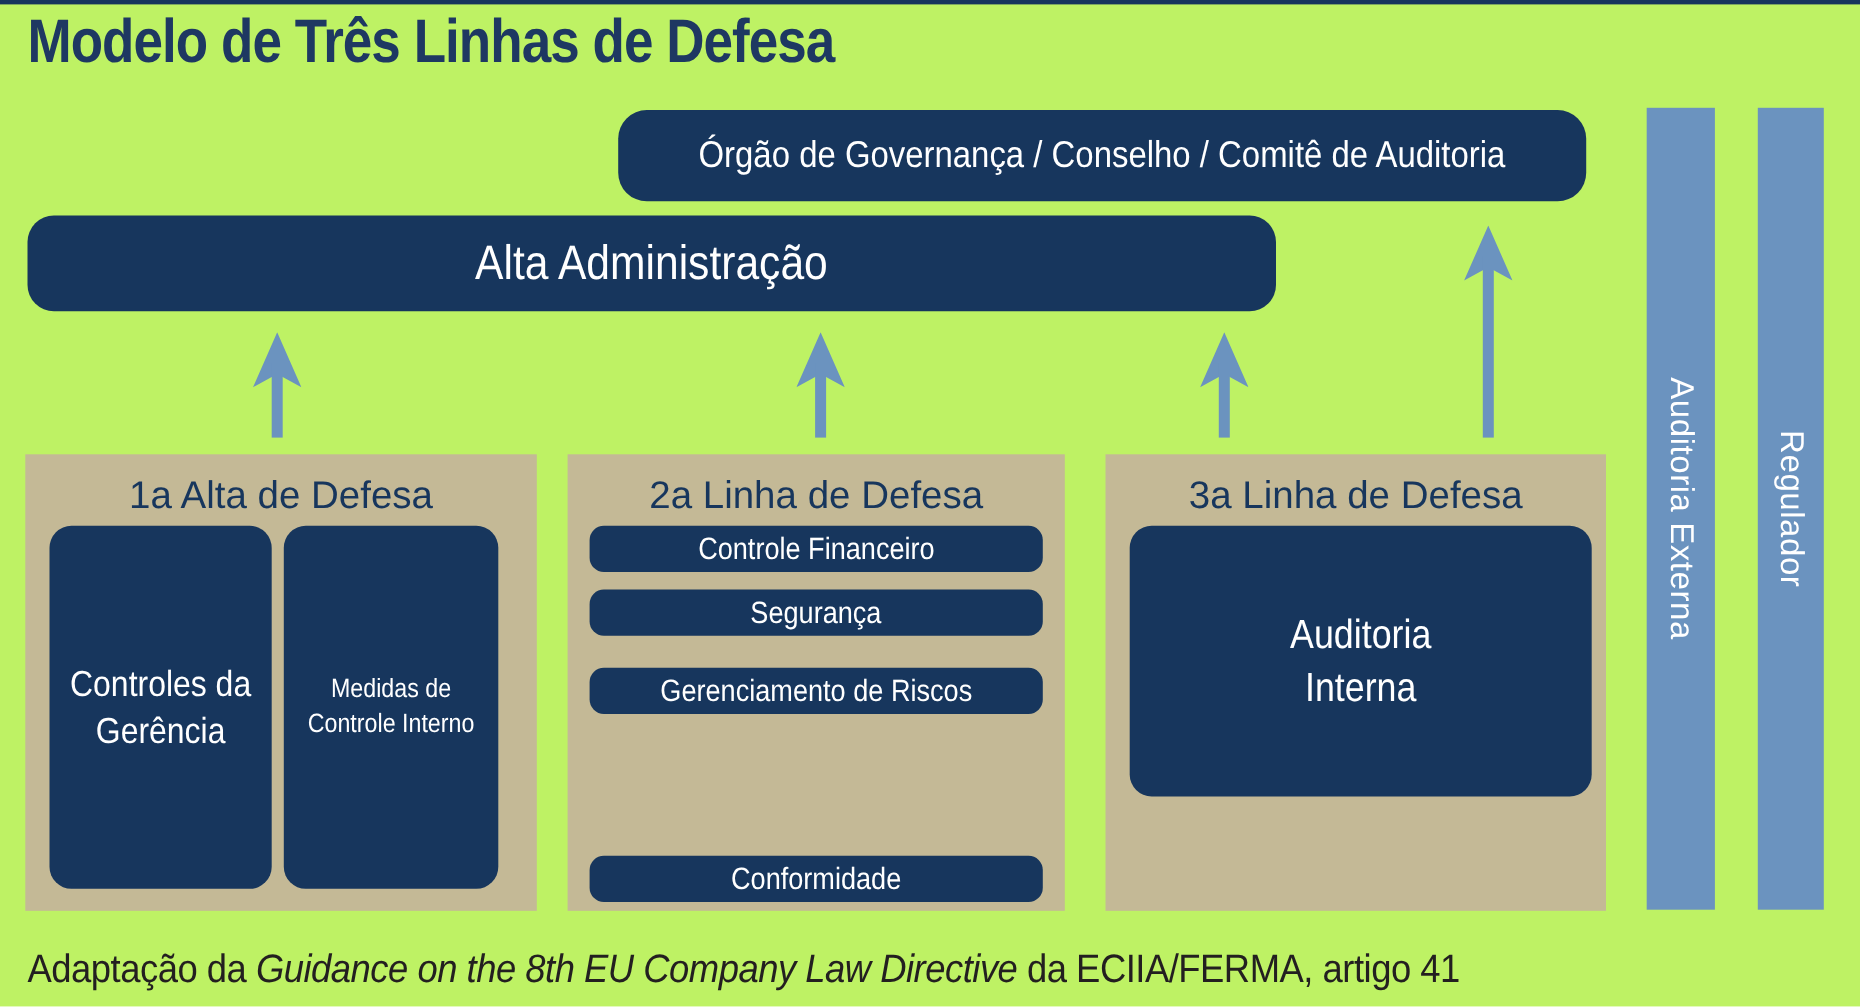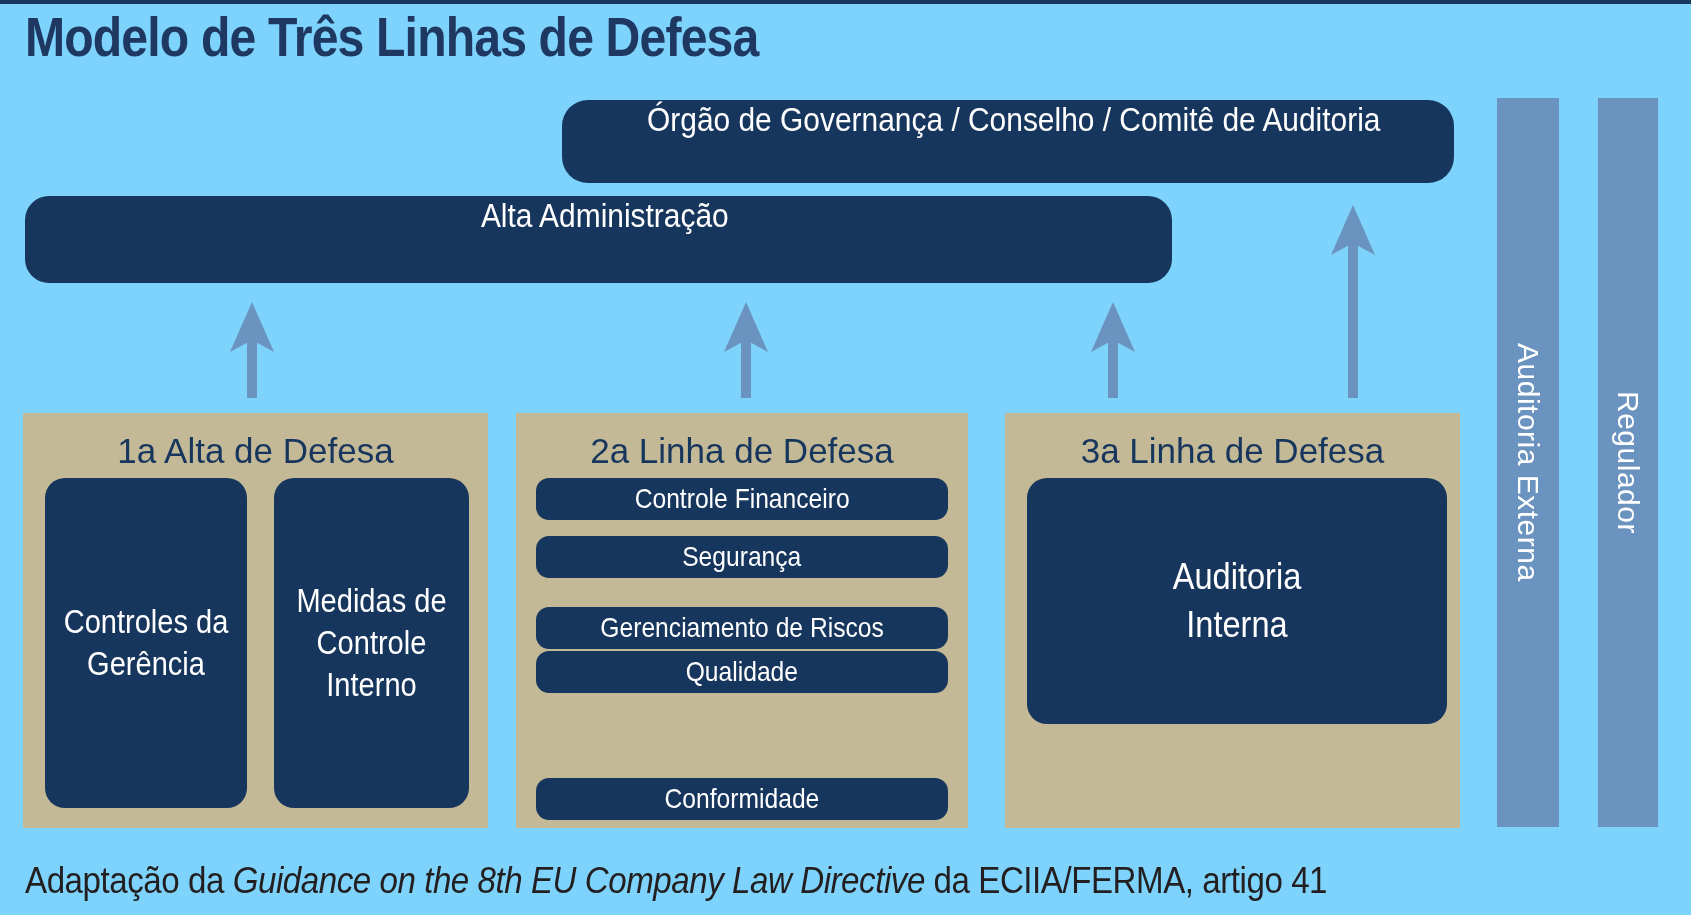--- a/index.html
+++ b/index.html
@@ -4,56 +4,56 @@
 <style>
   :root{
     --navy:#17365d;
     --tan:#c4b996;
     --blue:#6b93bf;
     --title-navy:#1e3862;
     --footer-text:#231f20;
   }
   html,body{margin:0;padding:0;background:#fff;}
   #canvas{
-    position:relative;width:1691px;height:915px;background:#7dd3fc;overflow:hidden;
+    position:relative;width:1691px;height:915px;background:#bef264;overflow:hidden;
     font-family:"Liberation Sans",sans-serif;
   }
   .top-rule{position:absolute;left:0;top:0;width:1691px;height:4px;background:var(--navy);}
   .page-title{
     position:absolute;left:25px;top:4px;font-size:56px;font-weight:bold;
     color:var(--title-navy);letter-spacing:-1px;white-space:nowrap;
     transform:scaleX(.86);transform-origin:left top;
   }
   .navy-box{
     position:absolute;background:var(--navy);color:#fff;
-    display:flex;align-items:flex-start;justify-content:center;text-align:center;padding-left:12px;
+    display:flex;align-items:center;justify-content:center;text-align:center;
   }
   .cx{transform:scaleX(.88);transform-origin:center;white-space:nowrap;}
   .gov-box{left:562px;top:100px;width:880px;height:83px;border-radius:26px;font-size:34px;}
-  .mgmt-box{left:25px;top:196px;width:1135px;height:87px;border-radius:24px;font-size:34px;}
+  .mgmt-box{left:25px;top:196px;width:1135px;height:87px;border-radius:24px;font-size:44px;}
   .arrow{position:absolute;color:var(--blue);line-height:0;}
   #arrow-1{left:230px;top:302px;}
   #arrow-2{left:724px;top:302px;}
   #arrow-3{left:1091px;top:302px;}
   #arrow-4{left:1331px;top:205px;}
   .col{position:absolute;top:413px;height:415px;background:var(--tan);}
   #col-1{left:23px;width:465px;}
   #col-2{left:516px;width:452px;}
   #col-3{left:1005px;width:455px;}
   .col-title{
     position:absolute;top:18px;left:0;right:0;text-align:center;
     font-size:35px;color:var(--navy);
   }
   .dbox{
     position:absolute;background:var(--navy);border-radius:20px;color:#fff;
     display:flex;align-items:center;justify-content:center;text-align:center;
   }
   .dbox .cx{white-space:normal;}
   #col1-box-a{left:22px;top:65px;width:202px;height:330px;font-size:33px;line-height:1.28;}
-  #col1-box-b{left:235px;top:65px;width:195px;height:330px;font-size:33px;line-height:1.28;margin-left:16px;}
+  #col1-box-b{left:235px;top:65px;width:195px;height:330px;font-size:24px;line-height:1.28;}
   .bar{left:20px;width:412px;height:42px;border-radius:13px;font-size:28px;}
   #bar-0{top:65px;}#bar-1{top:123px;}#bar-2{top:194px;}
   #bar-3{top:238px;}#bar-4{top:295px;}#bar-5{top:365px;}
   #col3-box{left:22px;top:65px;width:420px;height:246px;font-size:37px;line-height:1.3;}
   #col3-box .cx{max-width:230px;}
   .vbar{
     position:absolute;top:98px;height:729px;background:var(--blue);color:#fff;
     display:flex;align-items:center;justify-content:center;
     writing-mode:vertical-rl;font-size:30px;letter-spacing:.5px;
   }
@@ -121,23 +121,20 @@
     <div class="col-title">2a Linha de Defesa</div>
     <div class="dbox bar" id="bar-0">
       <span class="cx">Controle Financeiro</span>
     </div>
     <div class="dbox bar" id="bar-1">
       <span class="cx">Segurança</span>
     </div>
     <div class="dbox bar" id="bar-2">
       <span class="cx">Gerenciamento de Riscos</span>
     </div>
-    <div class="dbox bar" id="bar-3">
-      <span class="cx">Qualidade</span>
-    </div>
     <div class="dbox bar" id="bar-5">
       <span class="cx">Conformidade</span>
     </div>
   </div>
 
   <div class="col" id="col-3">
     <div class="col-title">3a Linha de Defesa</div>
     <div class="dbox" id="col3-box">
       <span class="cx">Auditoria Interna</span>
     </div>

